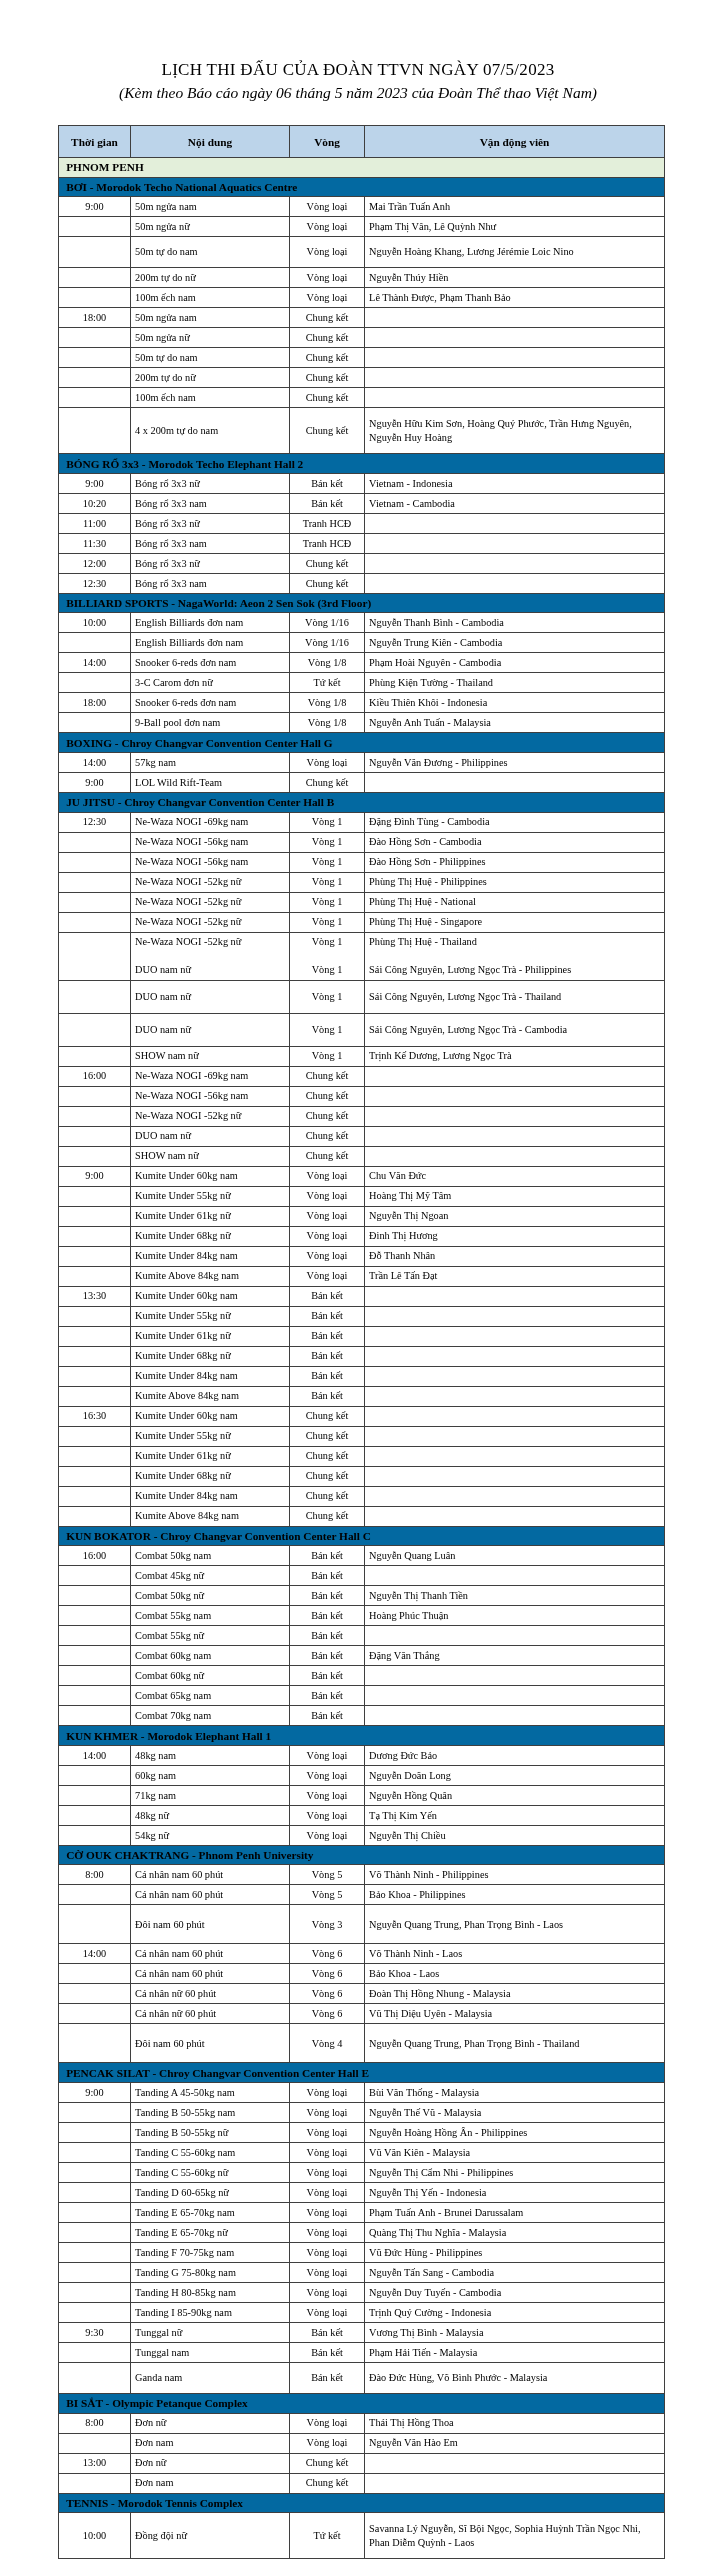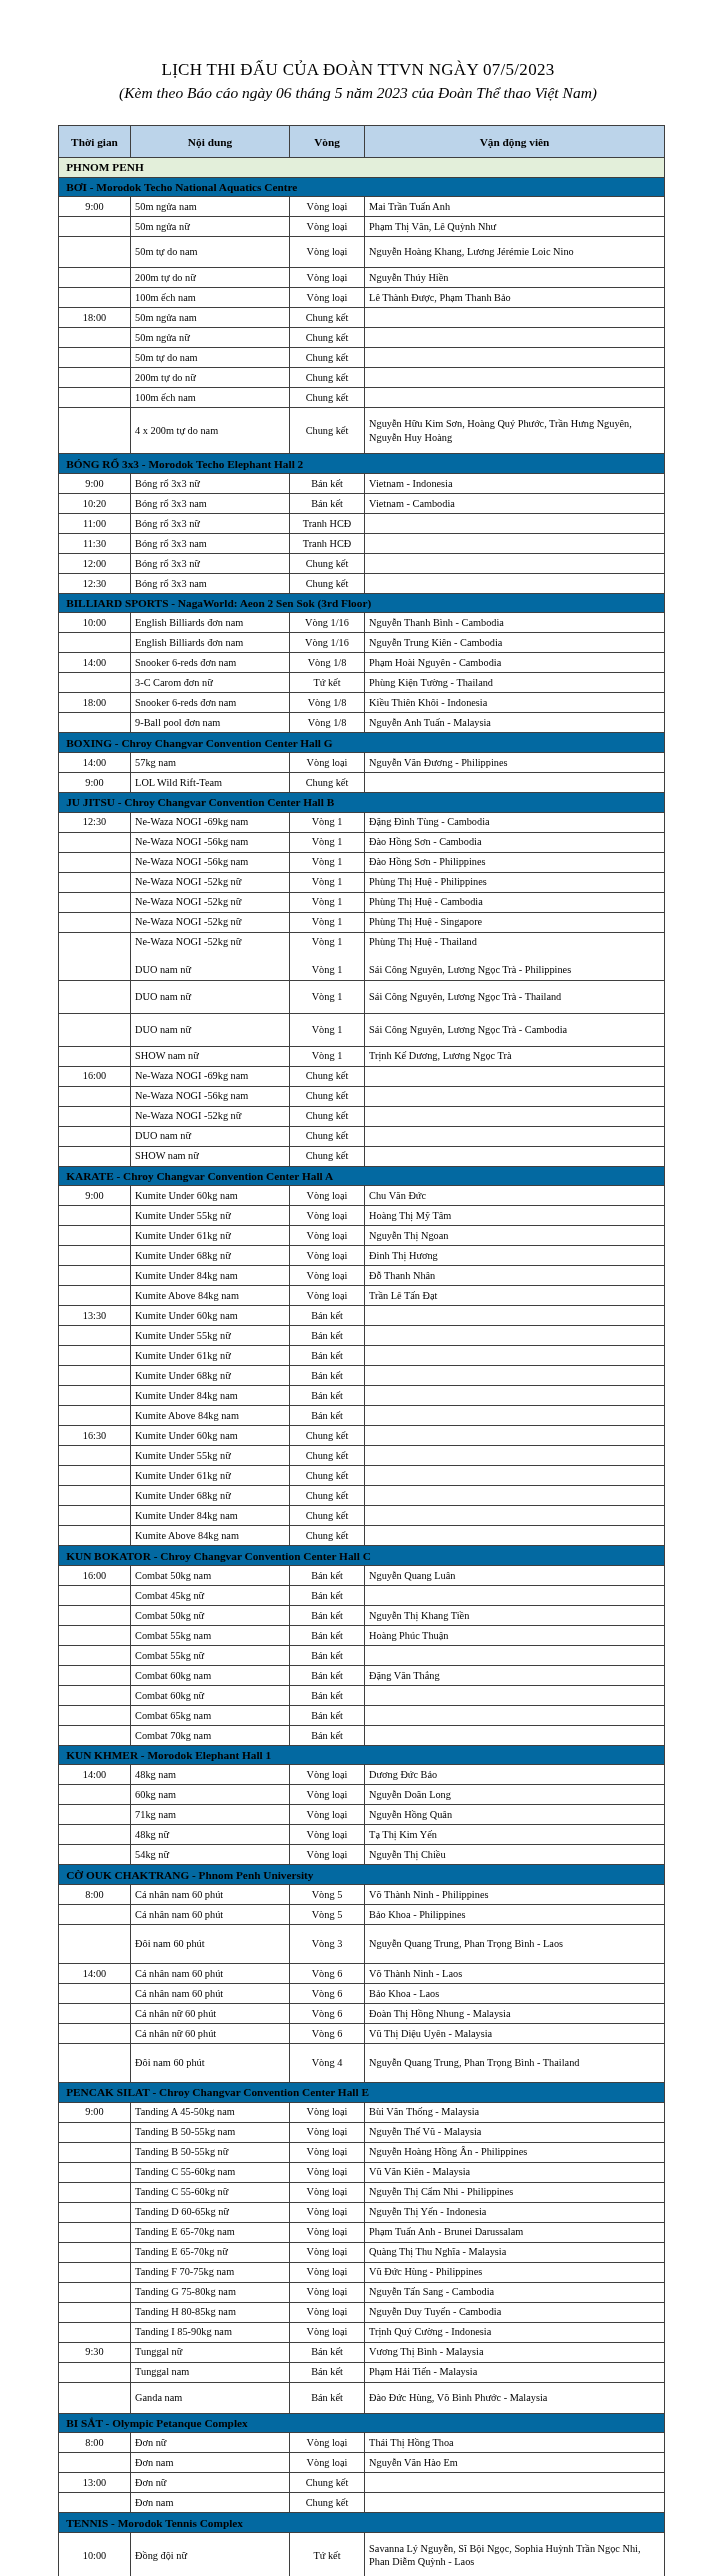--- a/index.html
+++ b/index.html
@@ -287,21 +287,21 @@
       <div class="row">
         <div class="cell c-time"></div>
         <div class="cell c-event">Ne-Waza NOGI -52kg nữ</div>
         <div class="cell c-round">Vòng 1</div>
         <div class="cell c-ath">Phùng Thị Huệ - Philippines</div>
       </div>
       <div class="row">
         <div class="cell c-time"></div>
         <div class="cell c-event">Ne-Waza NOGI -52kg nữ</div>
         <div class="cell c-round">Vòng 1</div>
-        <div class="cell c-ath">Phùng Thị Huệ - Cambodia</div>
+        <div class="cell c-ath">Phùng Thị Huệ - National</div>
       </div>
       <div class="row">
         <div class="cell c-time"></div>
         <div class="cell c-event">Ne-Waza NOGI -52kg nữ</div>
         <div class="cell c-round">Vòng 1</div>
         <div class="cell c-ath">Phùng Thị Huệ - Singapore</div>
       </div>
       <div class="row spread" style="min-height: 47px;">
         <div class="cell c-time"></div>
         <div class="cell c-event">
@@ -358,23 +358,20 @@
         <div class="cell c-event">DUO nam nữ</div>
         <div class="cell c-round">Chung kết</div>
         <div class="cell c-ath"></div>
       </div>
       <div class="row">
         <div class="cell c-time"></div>
         <div class="cell c-event">SHOW nam nữ</div>
         <div class="cell c-round">Chung kết</div>
         <div class="cell c-ath"></div>
       </div>
-      <div class="sec-sport">
-        <span>KARATE - Chroy Changvar Convention Center Hall A</span>
-      </div>
       <div class="row">
         <div class="cell c-time">9:00</div>
         <div class="cell c-event">Kumite Under 60kg nam</div>
         <div class="cell c-round">Vòng loại</div>
         <div class="cell c-ath">Chu Văn Đức</div>
       </div>
       <div class="row">
         <div class="cell c-time"></div>
         <div class="cell c-event">Kumite Under 55kg nữ</div>
         <div class="cell c-round">Vòng loại</div>
@@ -488,21 +485,21 @@
       <div class="row">
         <div class="cell c-time"></div>
         <div class="cell c-event">Combat 45kg nữ</div>
         <div class="cell c-round">Bán kết</div>
         <div class="cell c-ath"></div>
       </div>
       <div class="row">
         <div class="cell c-time"></div>
         <div class="cell c-event">Combat 50kg nữ</div>
         <div class="cell c-round">Bán kết</div>
-        <div class="cell c-ath">Nguyễn Thị Khang Tiền</div>
+        <div class="cell c-ath">Nguyễn Thị Thanh Tiền</div>
       </div>
       <div class="row">
         <div class="cell c-time"></div>
         <div class="cell c-event">Combat 55kg nam</div>
         <div class="cell c-round">Bán kết</div>
         <div class="cell c-ath">Hoàng Phúc Thuận</div>
       </div>
       <div class="row">
         <div class="cell c-time"></div>
         <div class="cell c-event">Combat 55kg nữ</div>

